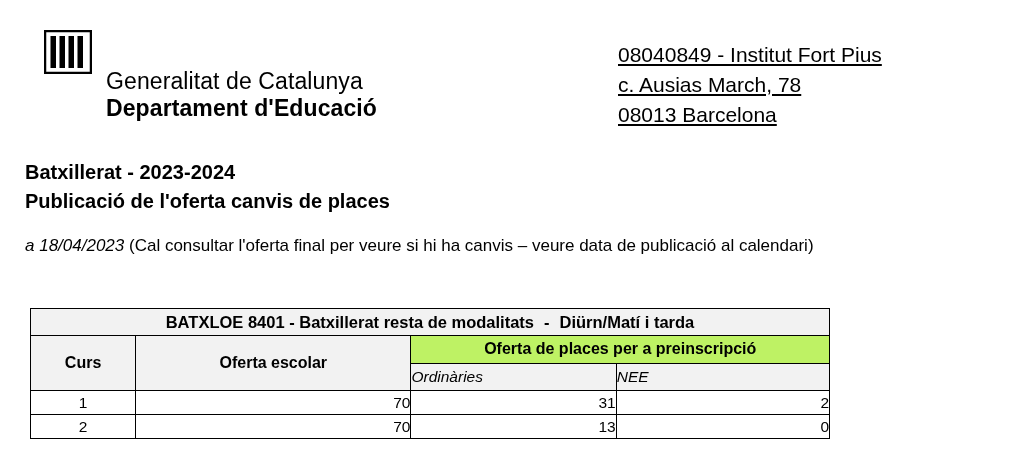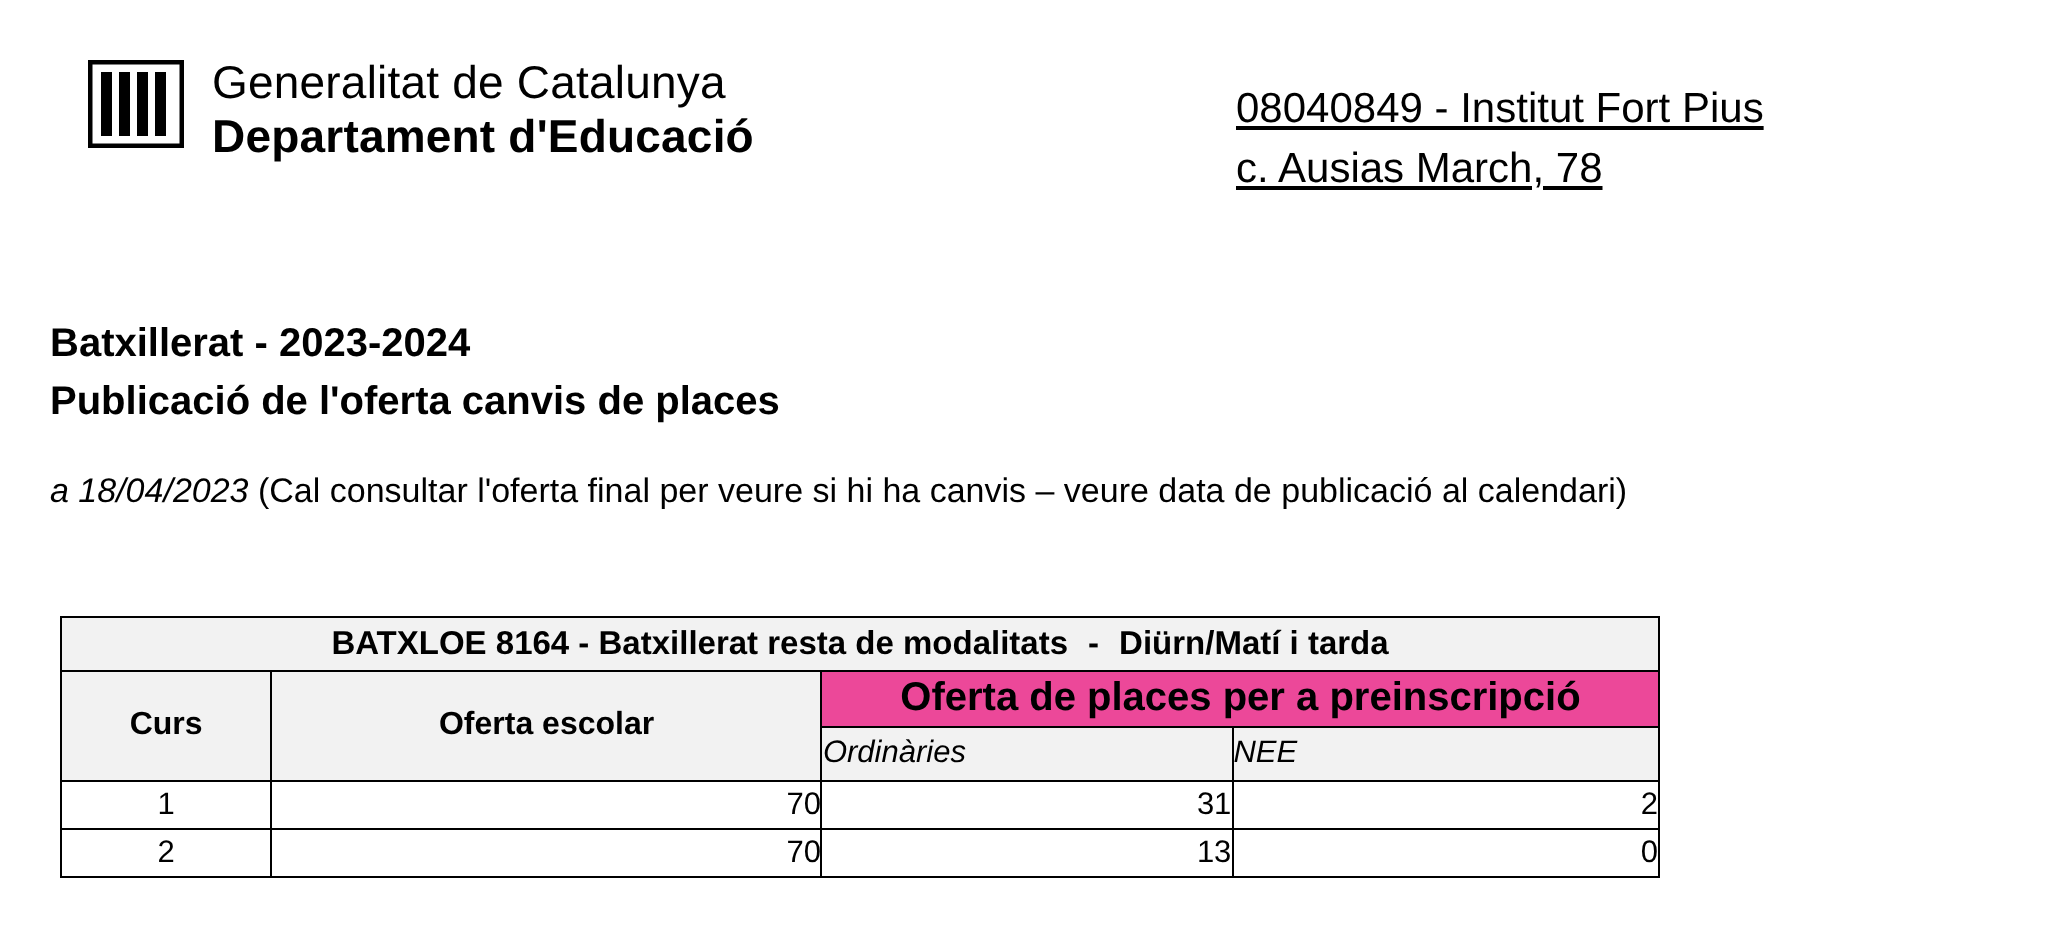--- a/index.html
+++ b/index.html
@@ -36,20 +36,21 @@
   }
   .logo {
     width: 48px;
     height: 44px;
     flex: 0 0 auto;
     margin-top: 2px;
   }
   .brand-text {
     margin-left: 14px;
     line-height: 1.18;
+    margin-top: 40px;
   }
   .brand-line1 {
     font-size: 23px;
     font-weight: 400;
     letter-spacing: 0.1px;
   }
   .brand-line2 {
     font-size: 23px;
     font-weight: bold;
     letter-spacing: 0.1px;
@@ -120,23 +121,23 @@
     padding: 0 10px;
   }
   .col-curs { width: 105px; }
   .col-oferta { width: 275px; }
   .col-ord { width: 205px; }
   .col-nee { width: 213px; }
 
   .hdr {
     text-align: center;
     font-weight: bold;
-    font-size: 20px;
+    font-size: 16px;
     height: 26px;
-    background: #ec4899;
+    background: #bef264;
   }
   .hdr-tall {
     text-align: center;
     font-weight: bold;
     font-size: 16px;
     height: 54px;
     background: #f2f2f2;
     vertical-align: middle;
     margin-left: 24px;
   }
@@ -177,20 +178,21 @@
       </span>
       <div class="brand-text">
         <div class="brand-line1">Generalitat de Catalunya</div>
         <div class="brand-line2">Departament d'Educació</div>
       </div>
     </div>
 
     <div class="school">
       <div>08040849 - Institut Fort Pius</div>
       <div>c. Ausias March, 78</div>
+      <div>08013 Barcelona</div>
     </div>
   </div>
 
   <div class="titleblock">
     <div class="title1">Batxillerat - 2023-2024</div>
     <div class="title2">Publicació de l'oferta canvis de places</div>
     <div class="subtitle">
       <span class="ital">a 18/04/2023 </span><span>(Cal consultar l'oferta final per veure si hi ha canvis – veure data de publicació al calendari)</span>
     </div>
   </div>
@@ -199,21 +201,21 @@
     <table class="offer">
       <colgroup>
         <col class="col-curs">
         <col class="col-oferta">
         <col class="col-ord">
         <col class="col-nee">
       </colgroup>
       <tbody>
         <tr>
           <td class="banner" colspan="4">
-            <span>BATXLOE 8164 - Batxillerat resta de modalitats</span><span class="sep">-</span><span>Diürn/Matí i tarda</span>
+            <span>BATXLOE 8401 - Batxillerat resta de modalitats</span><span class="sep">-</span><span>Diürn/Matí i tarda</span>
           </td>
         </tr>
         <tr>
           <td class="hdr-tall" rowspan="2">Curs</td>
           <td class="hdr-tall" rowspan="2">Oferta escolar</td>
           <td class="hdr" colspan="2">Oferta de places per a preinscripció</td>
         </tr>
         <tr>
           <td class="subhdr">Ordinàries</td>
           <td class="subhdr">NEE</td>

